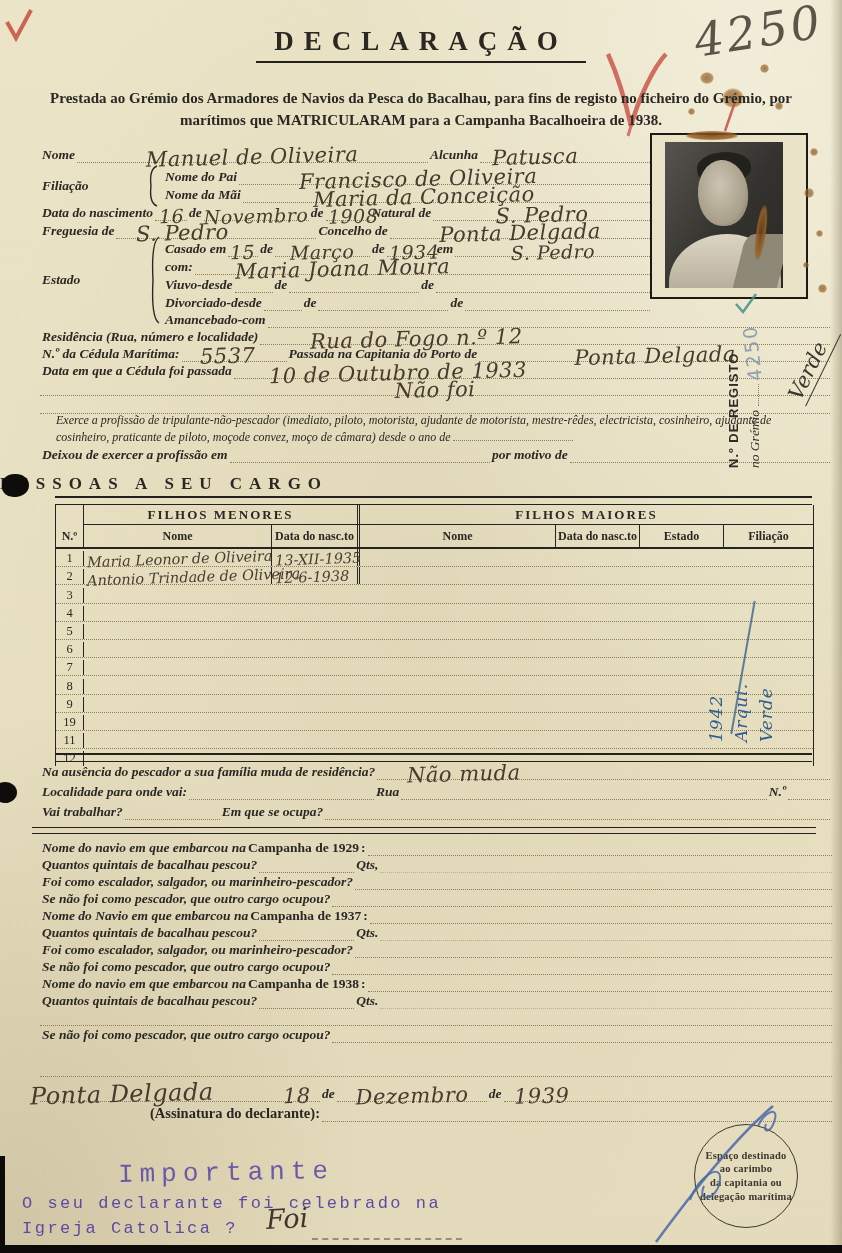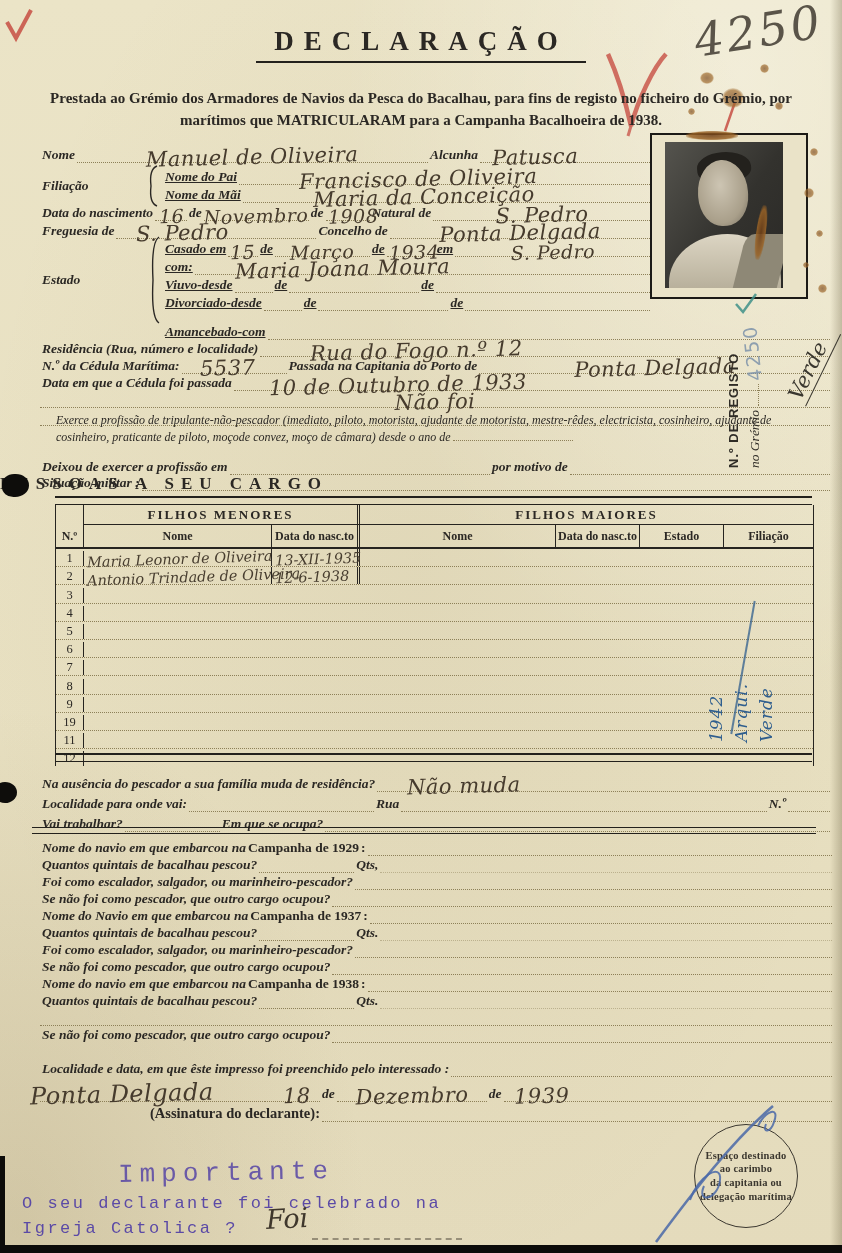--- a/index.html
+++ b/index.html
@@ -9,22 +9,22 @@
       radial-gradient(ellipse at 88% 6%, rgba(255,255,250,.35), transparent 38%),
       radial-gradient(ellipse at 2% 98%, rgba(120,100,55,.18), transparent 30%),
       radial-gradient(ellipse at 50% 45%, rgba(125,105,60,.07), transparent 75%),
       linear-gradient(#ebe4c7,#e7dfc0 60%,#e4dbbc);}
   .edge-right{position:absolute;right:0;top:0;width:12px;height:100%;
     background:linear-gradient(to right,transparent,rgba(80,70,40,.28));}
   
   .lb{font-weight:700;font-style:italic;white-space:nowrap;padding:0 2px;font-size:13.5px;}
   .lbn{font-weight:700;font-style:normal;}
   .row{position:absolute;display:flex;align-items:flex-end;left:40px;right:192px;height:17px;font-size:13.5px;}
-  .wfull{right:12px;margin-top:12px;}
-  .ind{left:163px;text-decoration:underline;}
+  .wfull{right:12px;}
+  .ind{left:163px;}
   .dots{flex:1;border-bottom:1.3px dotted #8d8058;position:relative;height:100%;}
   .dfix{flex:none;}
   
   .hw{position:absolute;bottom:-7px;left:12px;font-family:"DejaVu Serif",serif;font-style:italic;
       font-size:19px;color:#463b2d;white-space:nowrap;letter-spacing:.5px;transform:rotate(-1.5deg);}
   .hw.lg{font-size:21px;}
   .hw.ctr{left:50%;transform:translateX(-50%) rotate(-1.5deg);}
   
   .titlebar{position:absolute;top:26px;left:0;right:0;text-align:center;}
   .title{display:inline-block;font-size:27px;font-weight:700;letter-spacing:10px;
@@ -309,24 +309,20 @@
     <span>Exerce a profissão de tripulante-não-pescador (imediato, piloto, motorista, ajudante de motorista, mestre-rêdes, electricista, cosinheiro, ajudante de cosinheiro, praticante de piloto, moçode convez, moço de câmara) desde o ano de</span>
     <span class="inline-dots"></span>
   </div>
 
   <div class="row wfull" style="top:446px">
     <span class="lb">Deixou de exercer a profissão em</span>
     <span class="dots"></span>
     <span class="lb">por motivo de</span>
     <span class="dots"></span>
   </div>
-  <div class="row wfull" style="top:462px">
-    <span class="lb">Situação militar :</span>
-    <span class="dots"></span>
-  </div>
 
   <div class="registo">
     <div class="l1">N.º DE REGISTO</div>
     <div class="l2">
       <span>no Grémio</span>
       <span class="ddots"></span>
       <span class="stampnum">4250</span>
     </div>
   </div>
   <div class="verde">Verde</div>
@@ -546,21 +542,20 @@
     </div>
   <div class="cline" style="top:1010px">
       <span class="dots"></span>
     </div>
   <div class="cline" style="top:1027px">
       <span class="lb">Se não foi como pescador, que outro cargo ocupou?</span>
       <span class="dots"></span>
     </div>
 
   <div class="cline" style="top:1061px">
-    <span class="lb">Localidade e data, em que êste impresso foi preenchido pelo interessado :</span>
     <span class="dots"></span>
   </div>
   <div class="cline" style="top:1086px">
     <span class="dots dfix" style="width:225px">
         <span class="hw lg" style="left:-10px;font-size:24px">Ponta Delgada</span>
       </span>
     <span class="dots dfix" style="width:55px">
         <span class="hw lg" style="left:18px">18</span>
       </span>
     <span class="lb">de</span>

